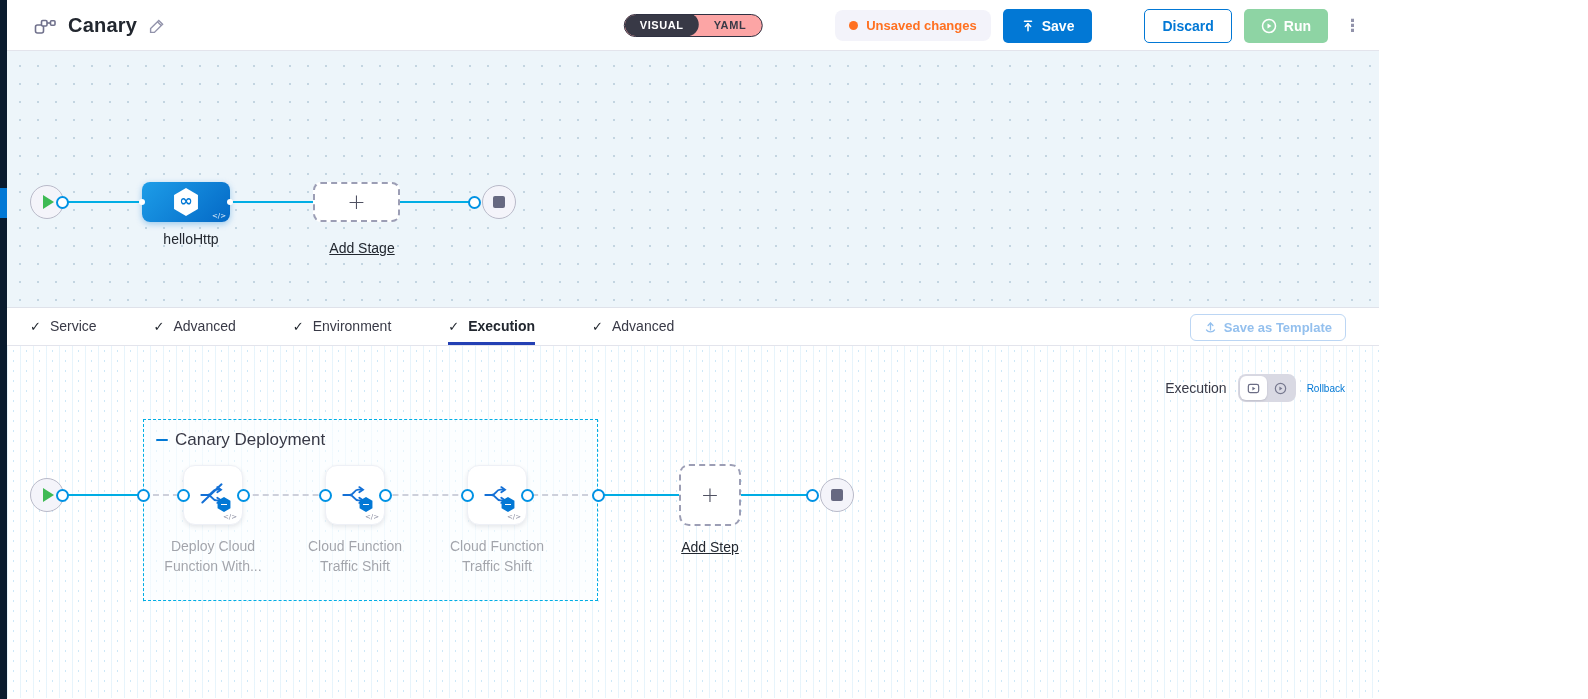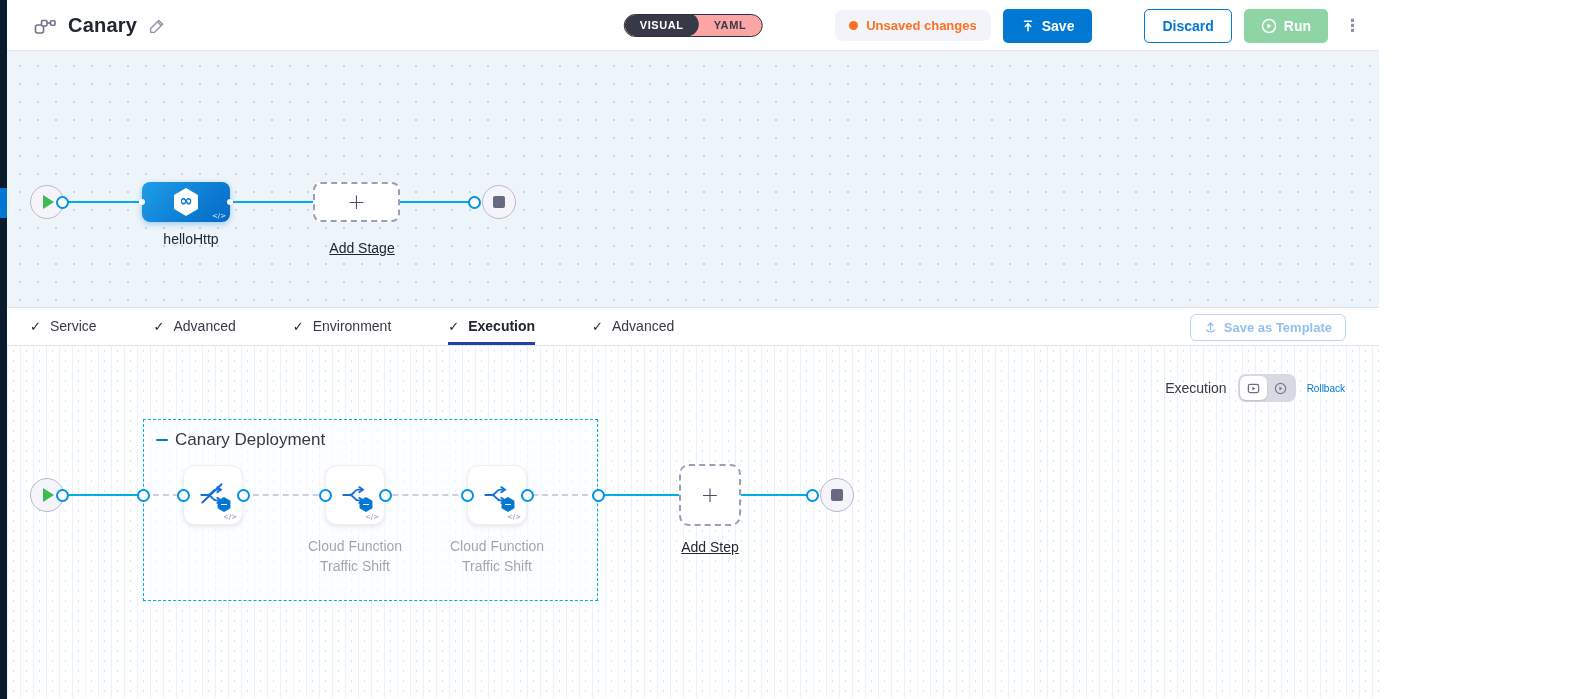--- a/index.html
+++ b/index.html
@@ -317,20 +317,21 @@
       <div class="badge-hex">
           <i></i>
         </div>
       <div class="card-code glyph">&lt;/&gt;</div>
     </div>
     <div class="port" style="left:454px; top:143px;"></div>
     <div class="port" style="left:514px; top:143px;"></div>
 
     <div class="port" style="left:585px; top:143px;"></div>
 
+    <div class="step-label" style="left:141px; top:190px;">Deploy Cloud Function With...</div>
     <div class="step-label" style="left:283px; top:190px;">Cloud Function Traffic Shift</div>
     <div class="step-label" style="left:425px; top:190px;">Cloud Function Traffic Shift</div>
 
     <div class="wire" style="left:596px; top:148px; width:76px;"></div>
     <div class="add-box" style="left:672px; top:118px; width:62px; height:62px; border-radius:10px;">
       <span class="add-plus glyph">+</span>
     </div>
     <div class="node-label" style="left:638px; top:191px;text-decoration:underline;">Add Step</div>
 
     <div class="wire" style="left:734px; top:148px; width:70px;"></div>

